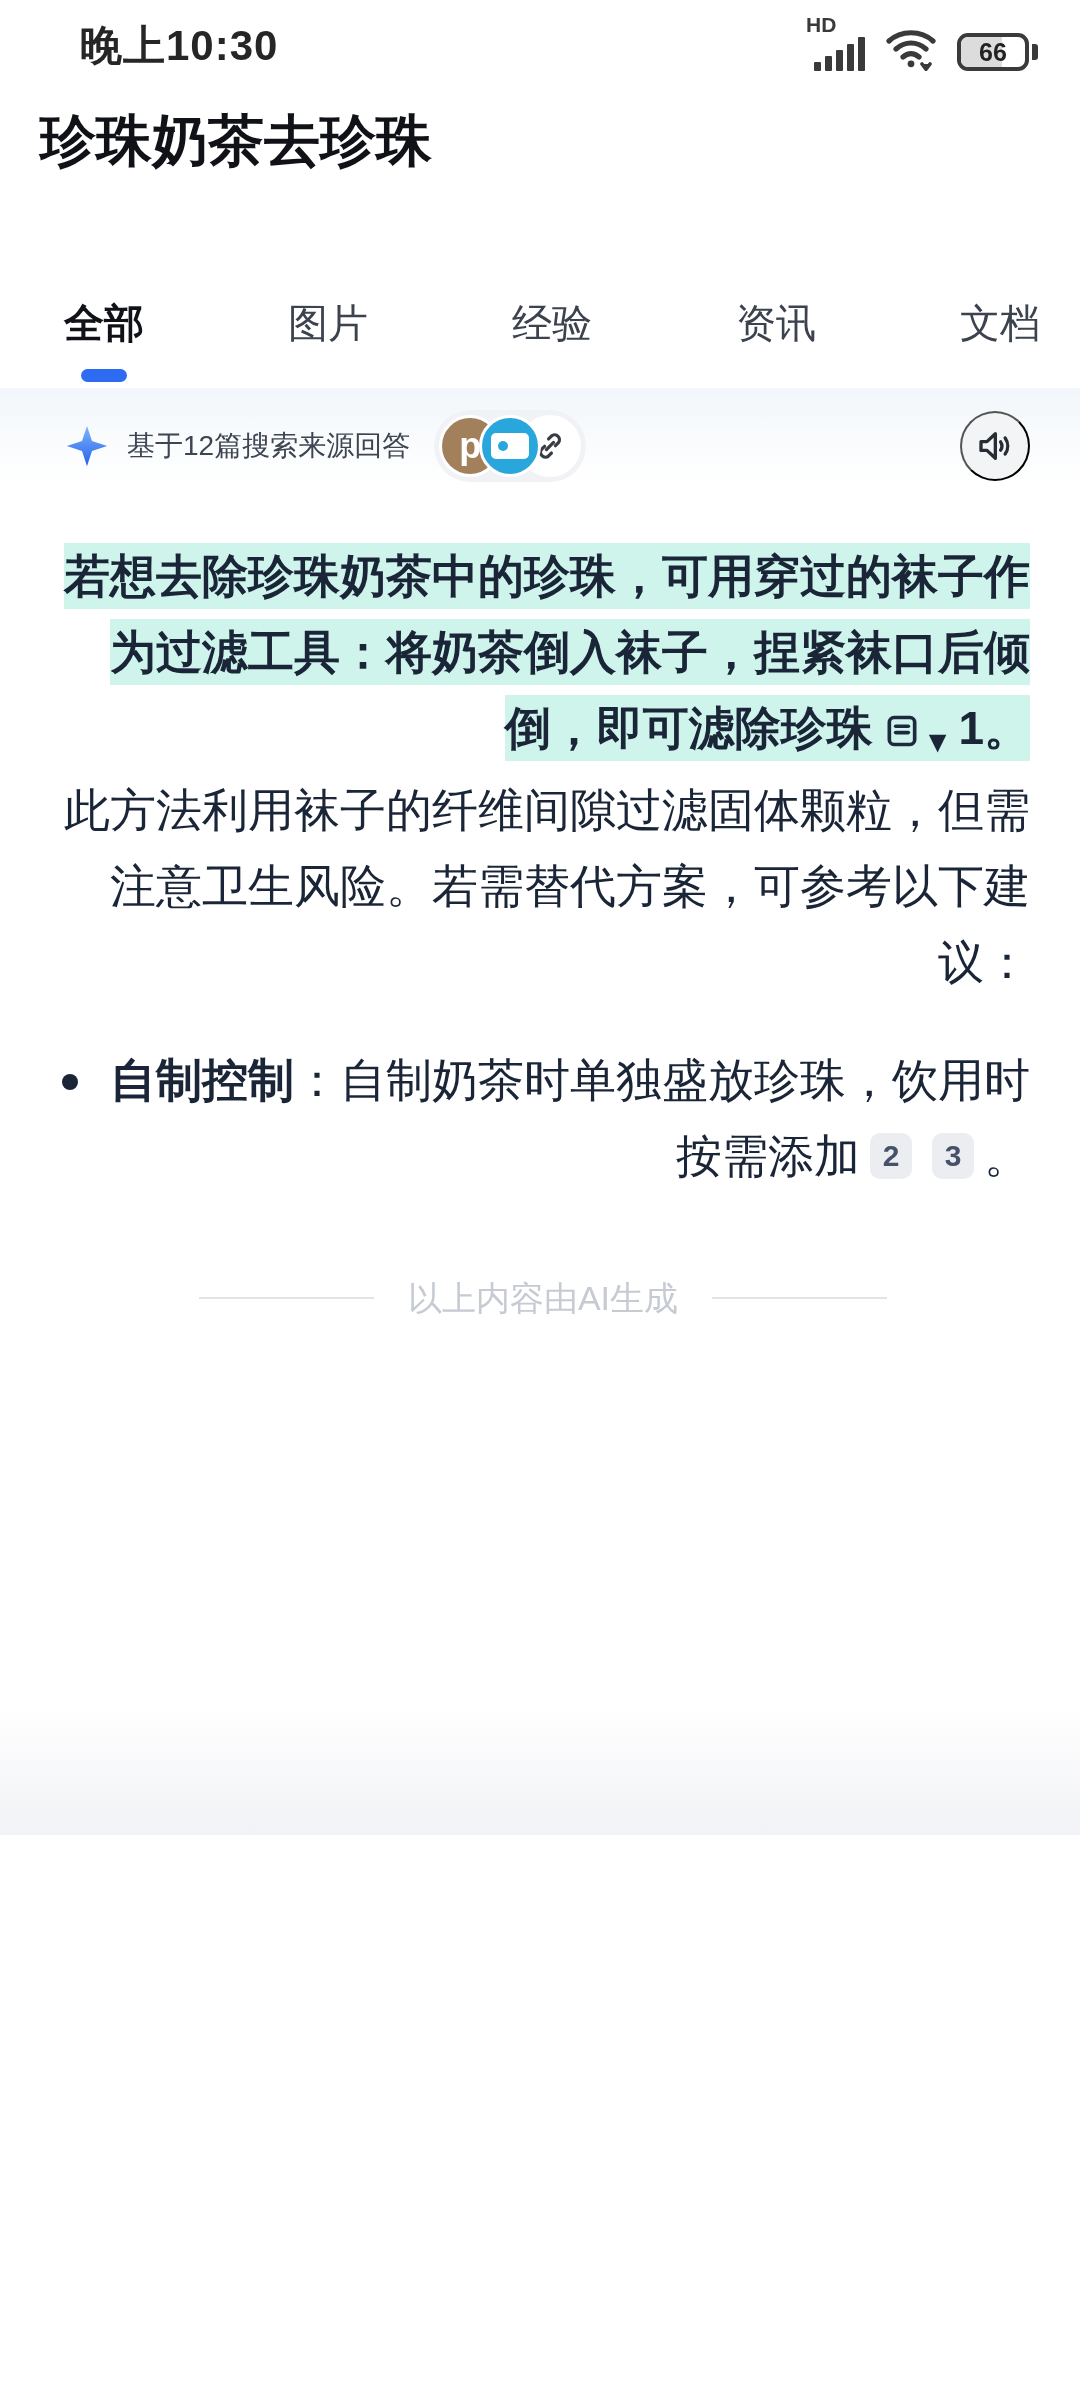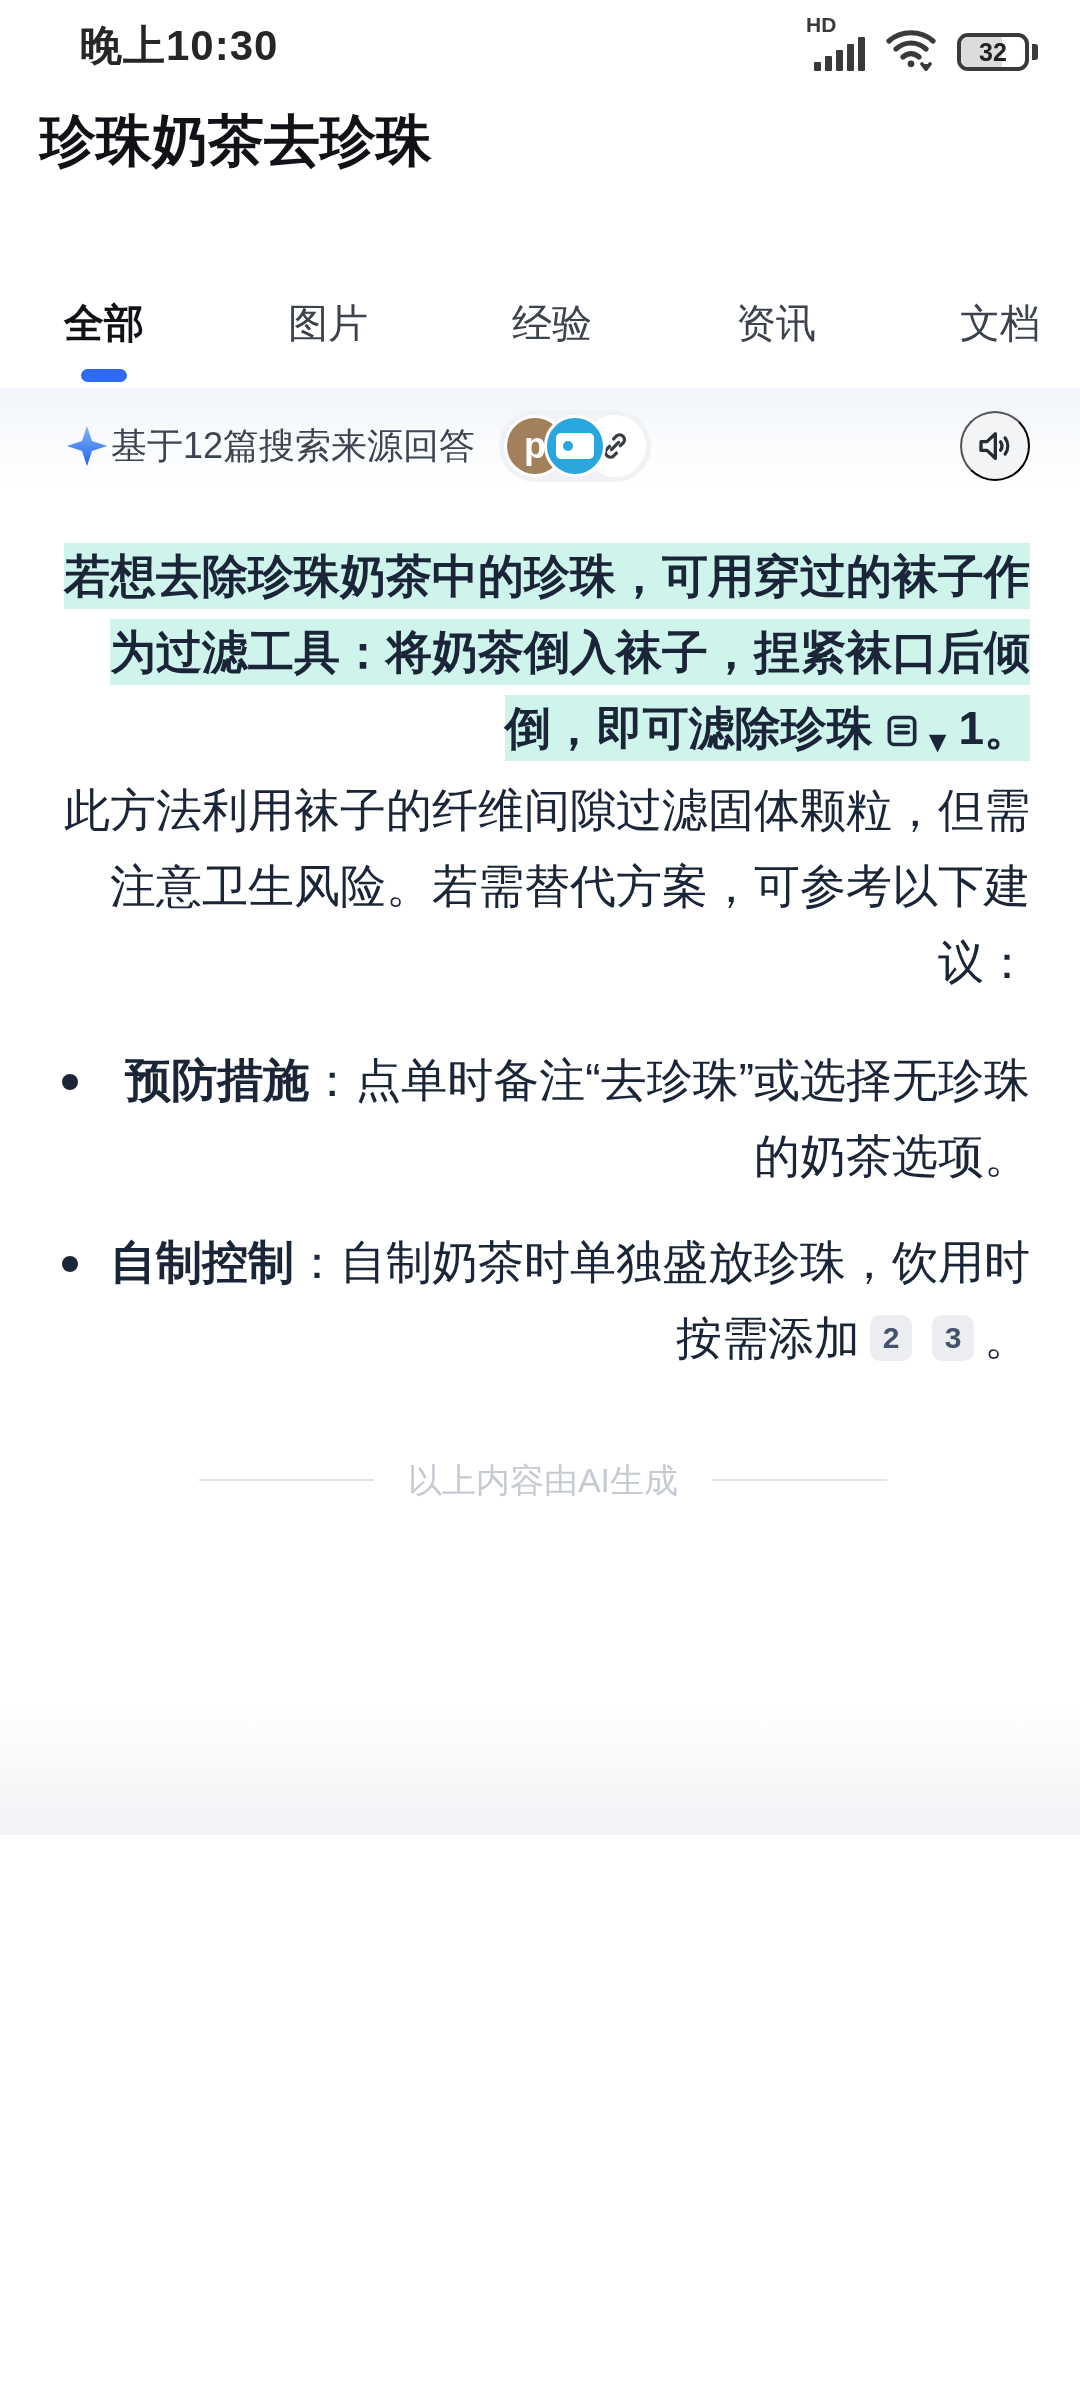--- a/index.html
+++ b/index.html
@@ -30,21 +30,21 @@
   .tab.active { font-weight:800; color:#101217; }
   .tab .tab-underline { display:none; }
   .tab.active .tab-underline { display:block; position:absolute; left:50%; transform:translateX(-50%);
     bottom:6px; width:46px; height:13px; border-radius:7px; background:#2c6bf2; }
 
   
   .ai-card { position:absolute; top:388px; left:0; width:1080px; height:1672px; overflow:hidden;
     background:linear-gradient(180deg,#f2f6fa 0px,#ffffff 95px,#ffffff 1315px,#f2f3f6 1440px,#eef0f4 1672px); }
   .ai-header { display:flex; align-items:center; height:76px; margin:20px 50px 0 64px; }
   .ai-header .sparkle { width:46px; height:46px; flex:0 0 auto; }
-  .ai-sources-text { font-size:36px; color:#3e4552; margin-left:1px; }
+  .ai-sources-text { font-size:28px; color:#3e4552; margin-left:17px; }
   .src-pill { display:flex; align-items:center; margin-left:24px; background:#f1f2f5;
     border-radius:40px; padding:5px; height:72px; }
   .src-pill .circ { width:62px; height:62px; border-radius:50%; border:3px solid #fff;
     display:flex; align-items:center; justify-content:center; font-weight:800; }
   .circ.brown { background:#a3805c; color:#fff; font-size:36px; }
   .circ.robot { background:#29a6db; margin-left:-22px; position:relative; }
   .circ.robot .scr { width:38px; height:26px; background:#fff; border-radius:5px; position:relative; }
   .circ.robot .scr::after { content:""; position:absolute; left:7px; top:8px; width:10px; height:10px;
     border-radius:50%; background:#29a6db; }
   .circ.link { background:#fff; margin-left:-22px; }
@@ -132,21 +132,21 @@
           <path d="M2 7 C8 1.5 18 1.5 24 7"></path>
             <path d="M5.5 11 C10 7 16 7 20.5 11"></path>
             <path d="M9 15 C11.5 12.8 14.5 12.8 17 15"></path>
           <circle cx="13" cy="18.4" r="1.7" fill="#3a3a3a" stroke="none"></circle>
           <path d="M18.5 18.5 l2 2.6 l2 -2.6" stroke-width="1.8" fill="#3a3a3a"></path>
         </svg>
       </span>
       <span style="display:flex">
         <span class="battery">
             <span class="fill"></span>
-            <span class="pct">32</span>
+            <span class="pct">66</span>
           </span>
         <span class="battery-nub"></span>
       </span>
     </div>
   </header>
 
   <h1 class="page-title">珍珠奶茶去珍珠</h1>
 
   <nav class="tabs" id="tabs">
       <div class="tab active"><span>全部</span><span class="tab-underline"></span></div>
@@ -193,21 +193,20 @@
     <div class="ai-body">
       <p class="lead"><span class="hl">若想去除珍珠奶茶中的珍珠，可用穿过的袜子作为过滤工具：将奶茶倒入袜子，捏紧袜口后倾倒，即可滤除珍珠</span><span class="hl cite-src"><svg width="38" height="38" viewBox="0 0 24 24" fill="none" stroke="#1d2a3e" stroke-width="2.3" stroke-linecap="round">
               <rect x="4" y="3.5" width="16" height="17" rx="3"></rect>
               <path d="M8 9 h8"></path>
               <path d="M8 13 h8"></path>
             </svg><span class="caret">▼</span><b>1</b><span>。</span></span></p>
 
       <p class="para">此方法利用袜子的纤维间隙过滤固体颗粒，但需注意卫生风险。若需替代方案，可参考以下建议：</p>
 
       <ul class="bullet-list" id="bullet-list">
-          <li><b>预防措施</b><span>：点单时备注“去珍珠”或选择无珍珠的奶茶选项。</span></li>
           <li><b>自制控制</b><span>：自制奶茶时单独盛放珍珠，饮用时按需添加</span><span class="badge">2</span><span class="badge">3</span><span>。</span></li>
         </ul>
 
 
       <div class="gen-note">
         <span class="rule"></span>
         <span class="gen-text">以上内容由AI生成</span>
         <span class="rule"></span>
       </div>
 

